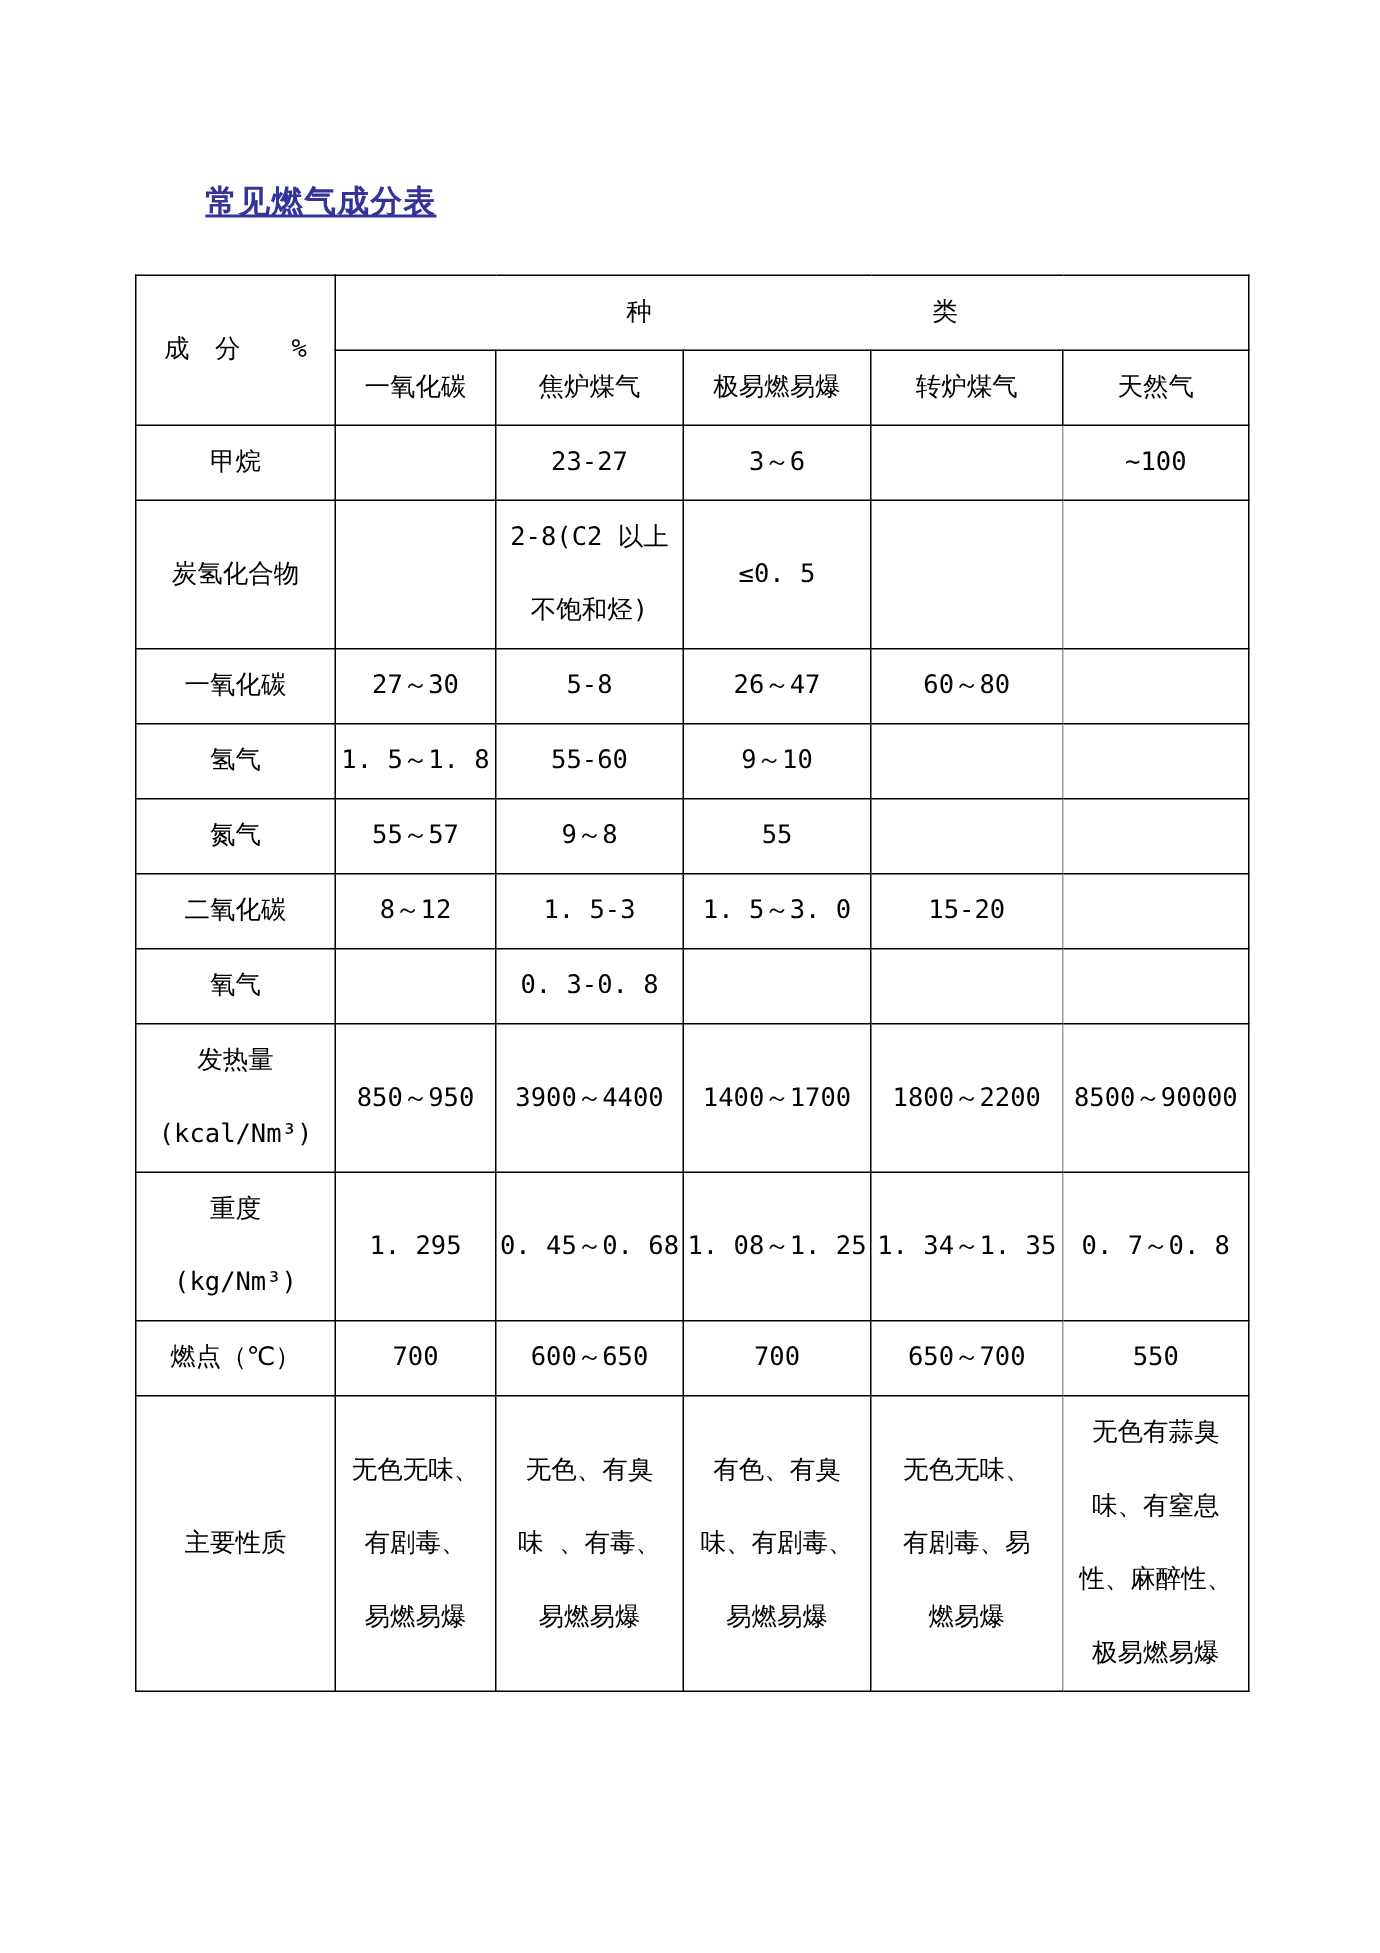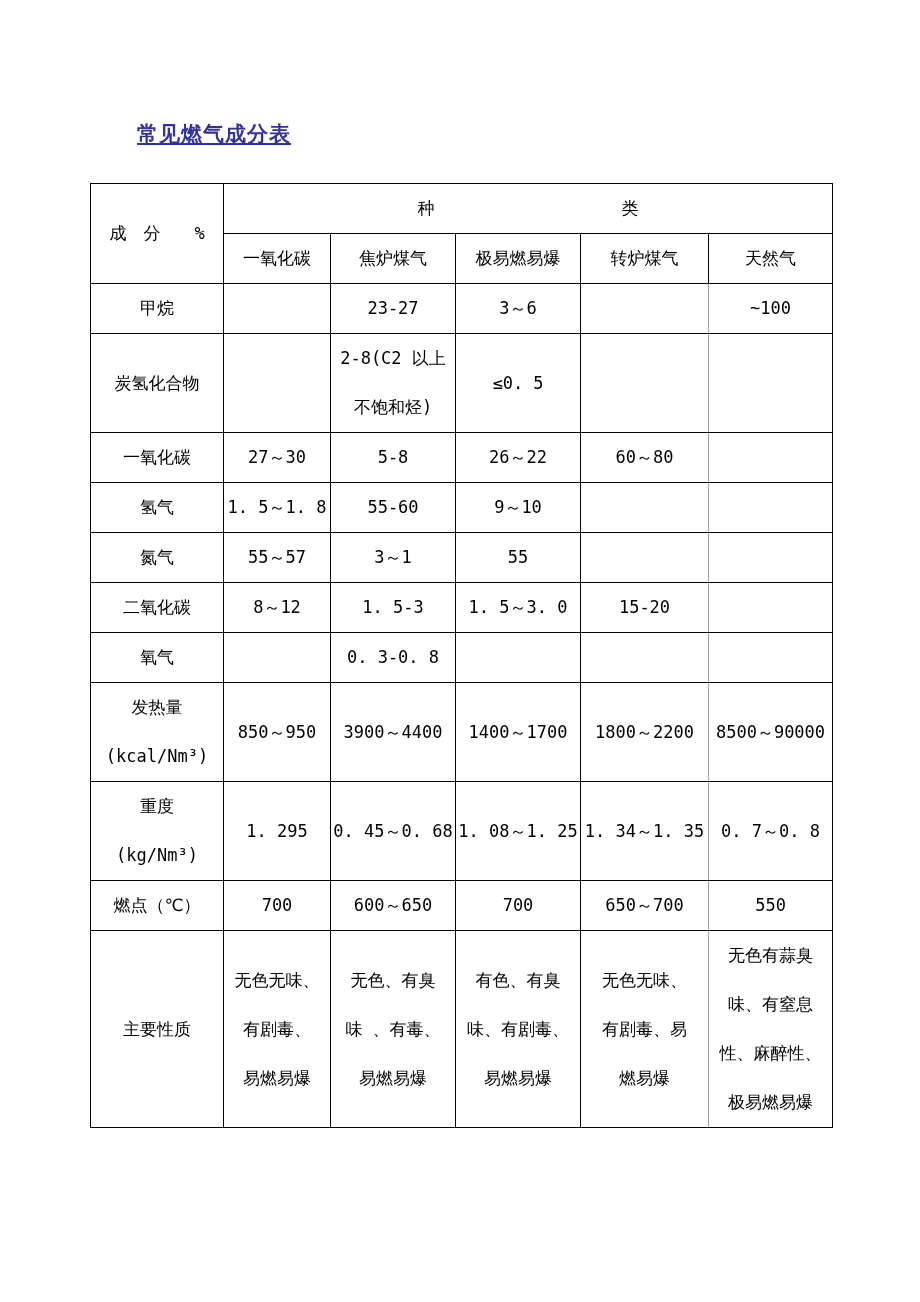--- a/index.html
+++ b/index.html
@@ -99,36 +99,36 @@
         <td>2-8(C2 以上
 不饱和烃)</td>
         <td>≤0. 5</td>
         <td></td>
         <td></td>
       </tr>
       <tr class="h-base">
         <th>一氧化碳</th>
         <td>27～30</td>
         <td>5-8</td>
-        <td>26～22</td>
+        <td>26～47</td>
         <td>60～80</td>
         <td></td>
       </tr>
       <tr class="h-base">
         <th>氢气</th>
         <td>1. 5～1. 8</td>
         <td>55-60</td>
         <td>9～10</td>
         <td></td>
         <td></td>
       </tr>
       <tr class="h-base">
         <th>氮气</th>
         <td>55～57</td>
-        <td>3～1</td>
+        <td>9～8</td>
         <td>55</td>
         <td></td>
         <td></td>
       </tr>
       <tr class="h-base">
         <th>二氧化碳</th>
         <td>8～12</td>
         <td>1. 5-3</td>
         <td>1. 5～3. 0</td>
         <td>15-20</td>

